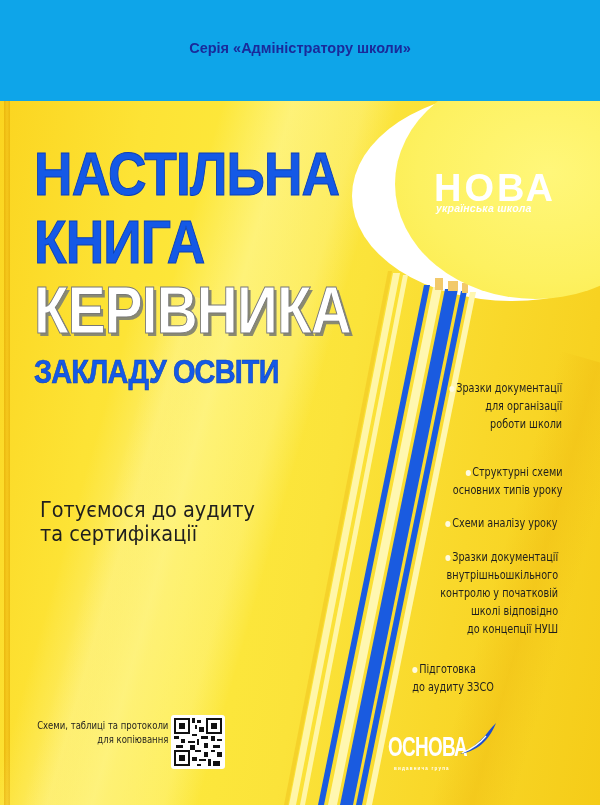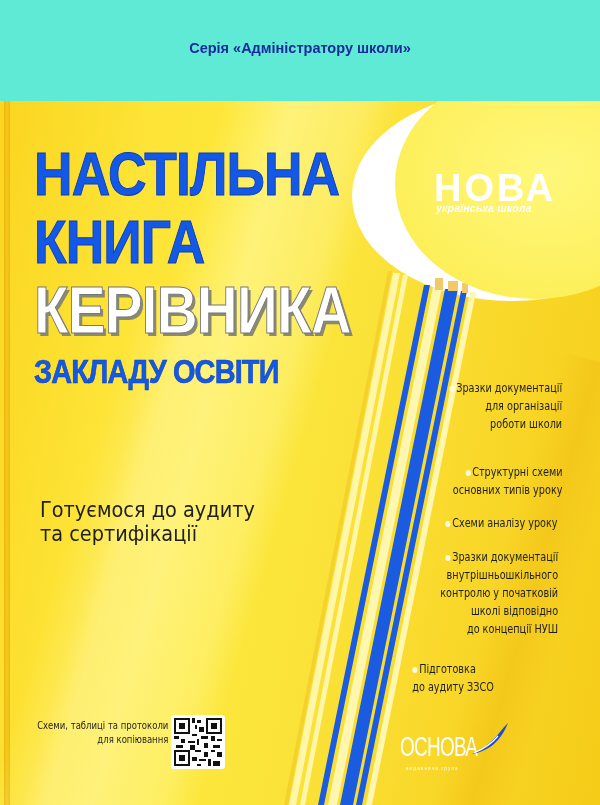--- a/index.html
+++ b/index.html
@@ -1,17 +1,17 @@
 <!DOCTYPE html>
 <html><head>
 <meta charset="utf-8">
 <style>
   html, body { margin: 0; padding: 0; }
   body { width: 600px; height: 805px; overflow: hidden; background: #ffffff; font-family: "Liberation Sans", sans-serif; }
-  .page { position: relative; width: 600px; height: 805px; background: #5eead4; overflow: hidden; }
+  .page { position: relative; width: 600px; height: 805px; background: #0ea5e9; overflow: hidden; }
 
   .series { position: absolute; top: 40px; left: 0; width: 600px; text-align: center; color: #1a2a9a; font-weight: bold; font-size: 14.5px; font-family: "Liberation Sans", sans-serif; }
 
   .cover { position: absolute; left: 0; top: 101px; width: 600px; height: 704px; overflow: hidden;
     background: linear-gradient(100deg, #fbd520 0%, #fde335 20%, #fde93c 38%, #fbe33a 55%, #f9d82a 75%, #f5cc18 100%); }
   .spine { position: absolute; left: 4px; top: 0; width: 6px; height: 704px;
     background: linear-gradient(90deg, #e8b20a, #f4c51a 50%, #e9b30c); opacity: .85; }
 
   .beam { position: absolute; transform-origin: top left; }
   .beam1 { left: 240px; top: -60px; width: 170px; height: 900px; transform: rotate(16deg);
@@ -39,21 +39,21 @@
   .subtitle { position: absolute; left: 40px; top: 397px; color: #1e1e1e; font-size: 21px; line-height: 24px; font-weight: normal; font-family: "DejaVu Sans", sans-serif; transform: scaleX(.92); transform-origin: left top; }
 
   .features { position: absolute; top: 0; left: 0; width: 600px; }
   .feat { position: absolute; color: #1e1e1e; font-family: "DejaVu Sans Condensed", "DejaVu Sans", sans-serif; font-size: 12.5px; line-height: 18px; text-align: right; transform: scaleX(.86); transform-origin: right top; }
   .feat .line { display: block; white-space: nowrap; }
   .dot { display: inline-block; width: 6px; height: 6px; border-radius: 50%; background: #fffbe0; margin-right: 2px; vertical-align: middle; }
 
   .qr-caption { position: absolute; right: 432px; top: 618px; color: #1e1e1e; font-size: 10px; line-height: 14px; text-align: right; font-family: "DejaVu Sans", sans-serif; transform: scaleX(.85); transform-origin: right top; white-space: nowrap; }
   .qr { position: absolute; left: 171px; top: 614px; width: 54px; height: 54px; background: #ffffff; border-radius: 3px; padding: 3px; box-sizing: border-box; }
 
-  .osnova { position: absolute; left: 400px; top: 633px; }
+  .osnova { position: absolute; left: 388px; top: 633px; font-weight: bold; }
   .osnova-text { color: #ffffff; font-size: 27px; font-family: "Liberation Sans Narrow", "Liberation Sans", sans-serif; transform: scaleX(.7); transform-origin: left top; letter-spacing: -1px; line-height: 1; display: block; }
   .osnova-sub { position: absolute; left: 6px; top: 32px; color: #ffffff; font-size: 4.5px; letter-spacing: 1.2px; white-space: nowrap; font-family: "Liberation Sans", sans-serif; }
   .feather { position: absolute; left: 70px; top: -12px; }
 </style>
 </head>
 <body>
 
 <div class="page">
 
   <div class="series">Серія «Адміністратору школи»</div>

